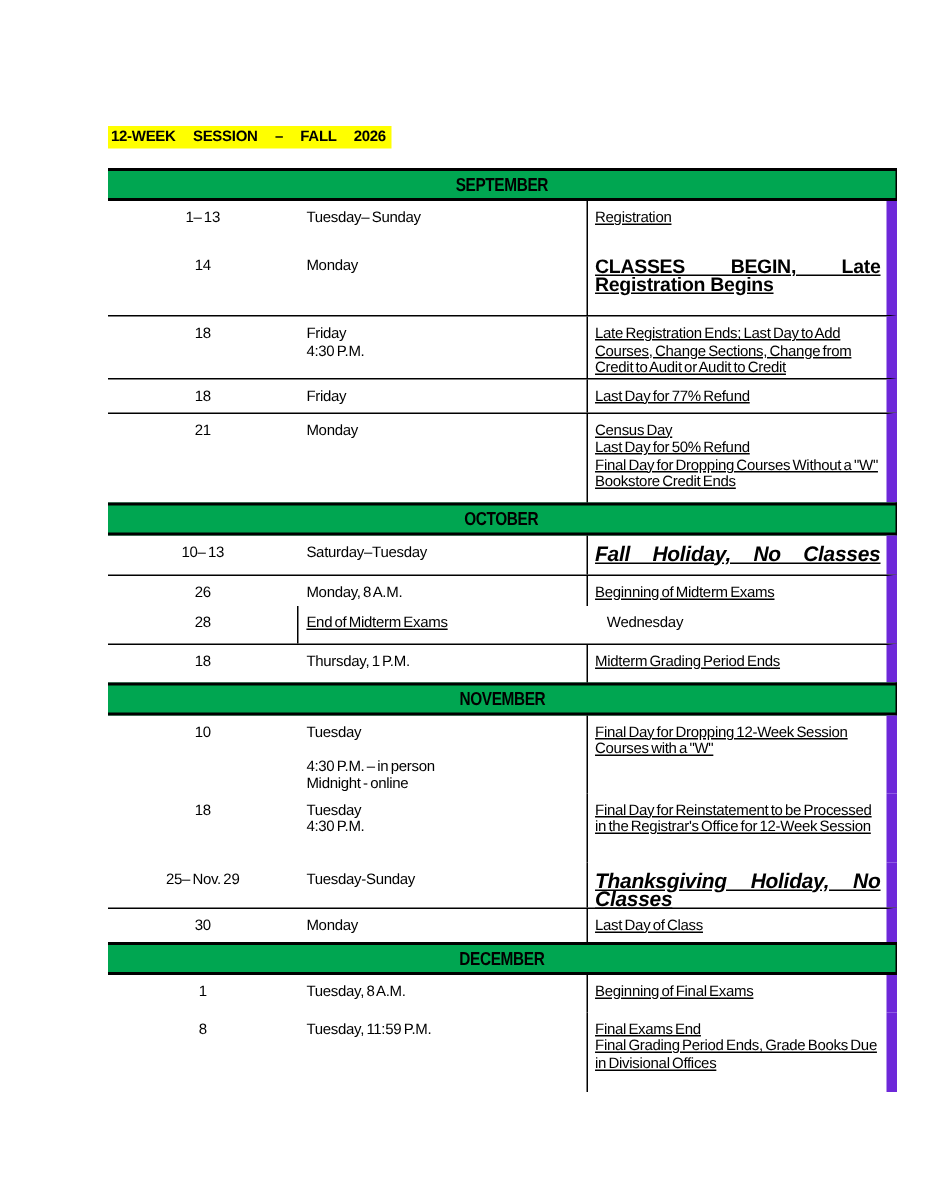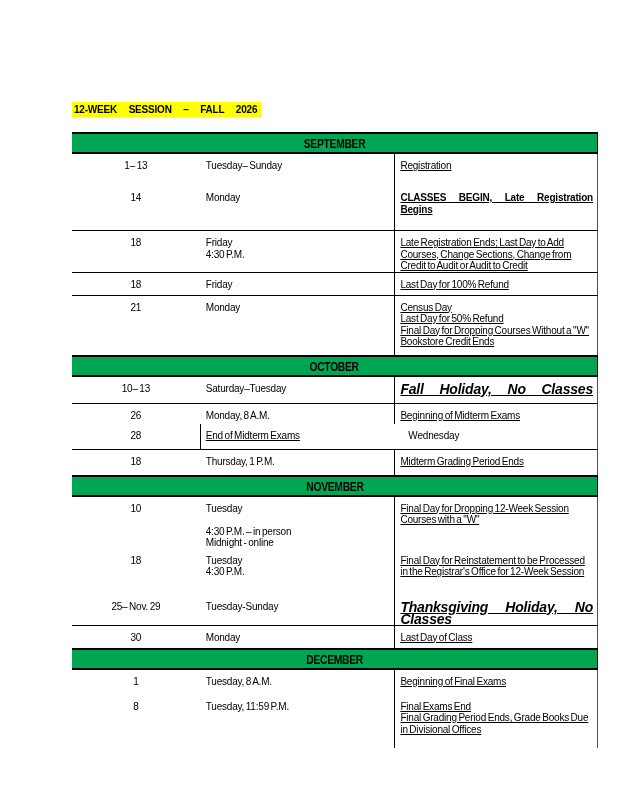--- a/index.html
+++ b/index.html
@@ -14,25 +14,24 @@
   .doc-title{
     position:absolute;
     left:72px;top:84px;
     background:var(--yellow,#ffff00);
     font-size:10px;
     font-weight:bold;
     letter-spacing:-0.2px;
     word-spacing:9px;
     padding:2px 4px 2px 2px;
     white-space:nowrap;
-    margin-top:18px;
   }
   .cal{
     position:absolute;
-    left:72px;top:132px;
+    left:72px;top:112px;
     width:526px;
   }
   .mbar{
     background:var(--green,#00A651);
     border-top:2px solid #000;
     border-bottom:2px solid #000;
     border-right:1px solid #000;
     height:18px;
     line-height:18px;
     text-align:center;
@@ -42,21 +41,21 @@
     display:inline-block;
     font-size:12.5px;
     font-weight:bold;
     letter-spacing:-0.3px;
     transform:scaleX(0.82);
     transform-origin:center;
   }
   .row{
     display:flex;
     align-items:stretch;
-    border-right:1px solid #6d28d9;
+    border-right:7px solid #6d28d9;
     box-sizing:border-box;
   }
   .row.bt{border-top:1.5px solid #000;}
   .c{
     box-sizing:border-box;
     font-size:10px;
     line-height:11.5px;
     letter-spacing:-0.2px;
     word-spacing:-1px;
     padding-top:6px;
@@ -65,21 +64,21 @@
   .c1{width:128px;text-align:center;padding-left:2px;padding-right:2px;}
   .c2{width:195px;padding-left:6px;padding-right:4px;}
   .c3{
     width:203px;
     border-left:1px solid #000;
     padding-left:5px;padding-right:4px;text-decoration:underline;
   }
   
   .emph{
     font-weight:bold;
-    font-size:10px;
+    font-size:13px;
     line-height:12px;
     letter-spacing:-0.2px;
     word-spacing:0;
     text-align:justify;
   }
   
   .holiday{
     font-weight:bold;
     font-style:italic;
     font-size:14px;
@@ -114,21 +113,21 @@
     </div>
     <div class="row bt" style="min-height:36px">
       <div class="c c1">18</div>
       <div class="c c2">Friday
 4:30 P.M.</div>
       <div class="c c3">Late Registration Ends; Last Day to Add Courses, Change Sections, Change from Credit to Audit or Audit to Credit</div>
     </div>
     <div class="row bt" style="min-height:23px">
       <div class="c c1">18</div>
       <div class="c c2">Friday</div>
-      <div class="c c3">Last Day for 100% Refund</div>
+      <div class="c c3">Last Day for 77% Refund</div>
     </div>
     <div class="row bt" style="min-height:60px">
       <div class="c c1">21</div>
       <div class="c c2">Monday</div>
       <div class="c c3">Census Day
 Last Day for 50% Refund
 Final Day for Dropping Courses Without a "W"
 Bookstore Credit Ends</div>
     </div>
 

